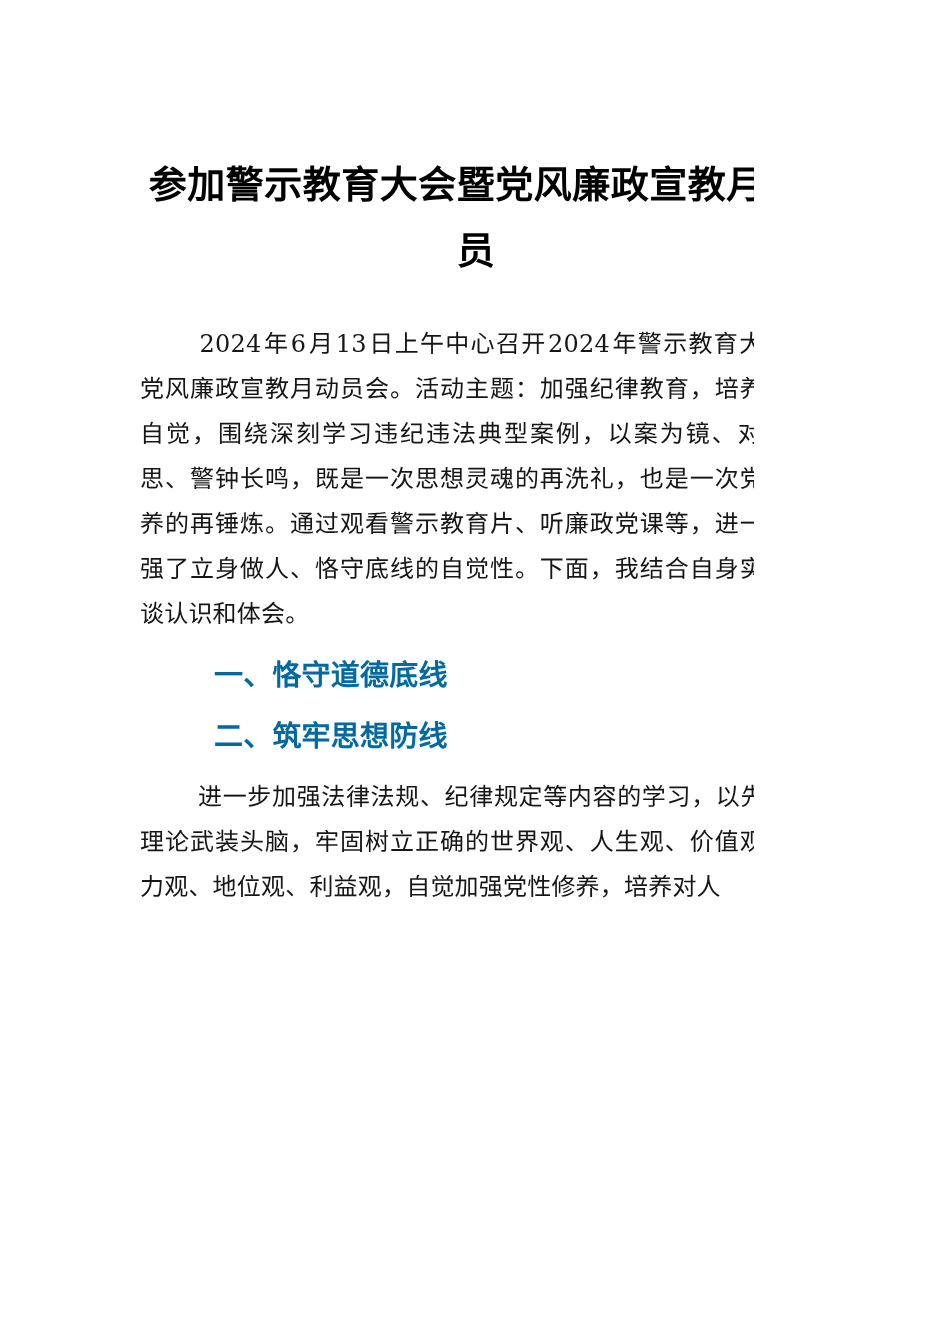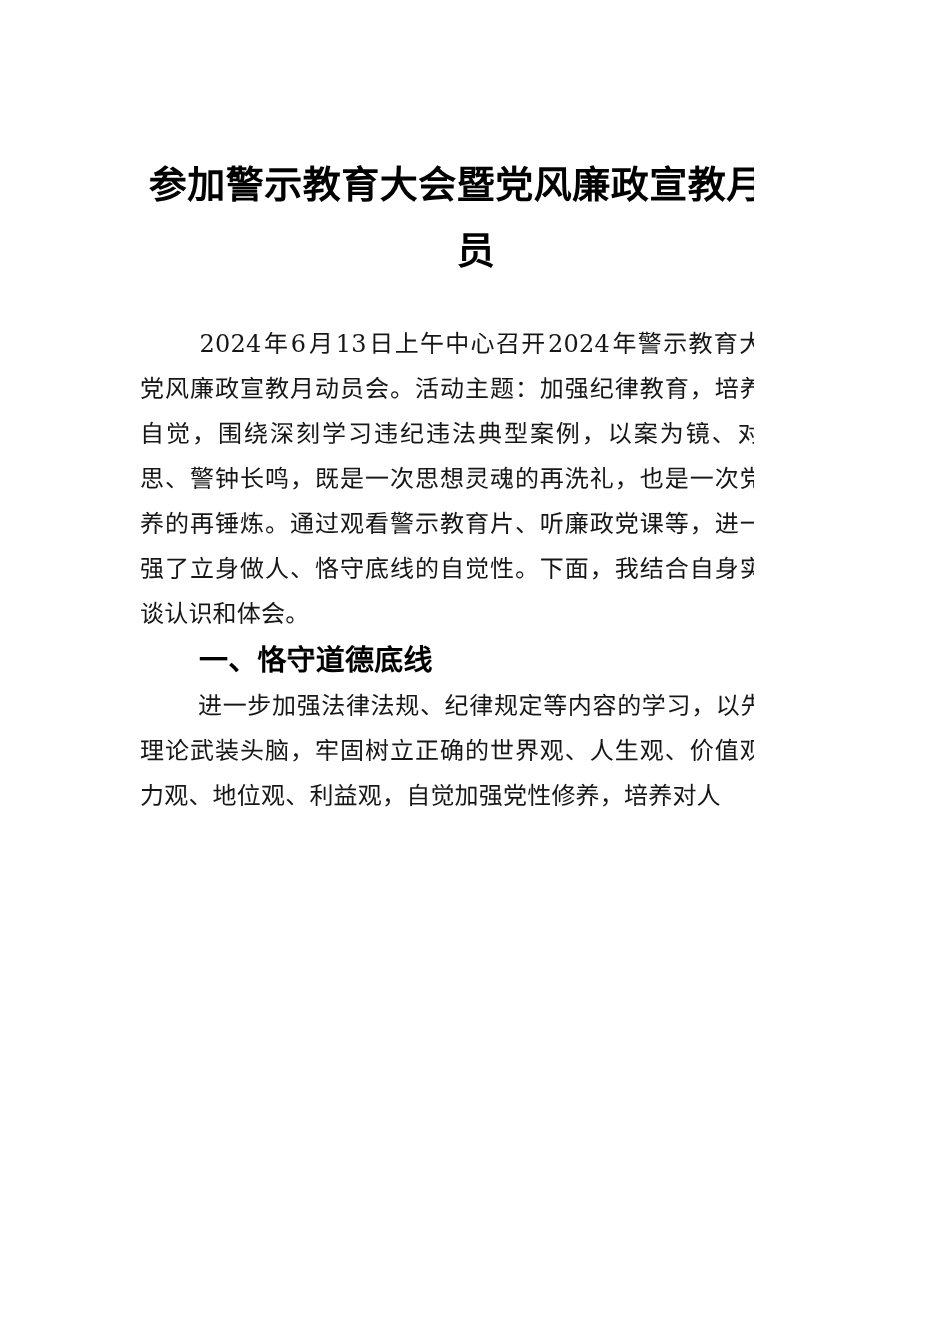--- a/index.html
+++ b/index.html
@@ -50,26 +50,26 @@
     color: #161616;
     text-align: justify;
     text-align-last: left;
     text-justify: inter-character;
     text-indent: 58px;
     letter-spacing: 0.2px;
     font-weight: 350;
   }
 
   .section-heading {
-    margin: 1px;
+    margin: 16px;
     font-family: "DejaVu Sans", "Liberation Sans", sans-serif;
     font-weight: 700;
     font-size: 29px;
     line-height: 45px;
-    color: #000000;
+    color: #0369a1;
     text-indent: 58px;
     letter-spacing: 0.2px;
   }
 
   
   .num {
     font-family: "DejaVu Serif", "Liberation Serif", serif;
     font-weight: 400;
     padding: 0 1.5px;
   }
@@ -83,18 +83,19 @@
     <span>参加警示教育大会暨党风廉政宣教月动员</span><br>
   </h1>
 
   <div class="body-block">
 
     <p class="para"><span class="num">2024</span>年<span class="num">6</span>月<span class="num">13</span>日上午中心召开<span class="num">2024</span>年警示教育大会暨党风廉政宣教月动员会。活动主题：加强纪律教育，培养纪律自觉，围绕深刻学习违纪违法典型案例，以案为镜、对照反思、警钟长鸣，既是一次思想灵魂的再洗礼，也是一次党性修养的再锤炼。通过观看警示教育片、听廉政党课等，进一步增强了立身做人、恪守底线的自觉性。下面，我结合自身实际谈谈认识和体会。</p>
 
     <p class="section-heading">一、恪守道德底线</p>
 
 
+    <p class="section-heading">二、筑牢思想防线</p>
 
     <p class="para">进一步加强法律法规、纪律规定等内容的学习，以先进的理论武装头脑，牢固树立正确的世界观、人生观、价值观和权力观、地位观、利益观，自觉加强党性修养，培养对人</p>
 
   </div>
 
 </div>
 
 </body></html>

